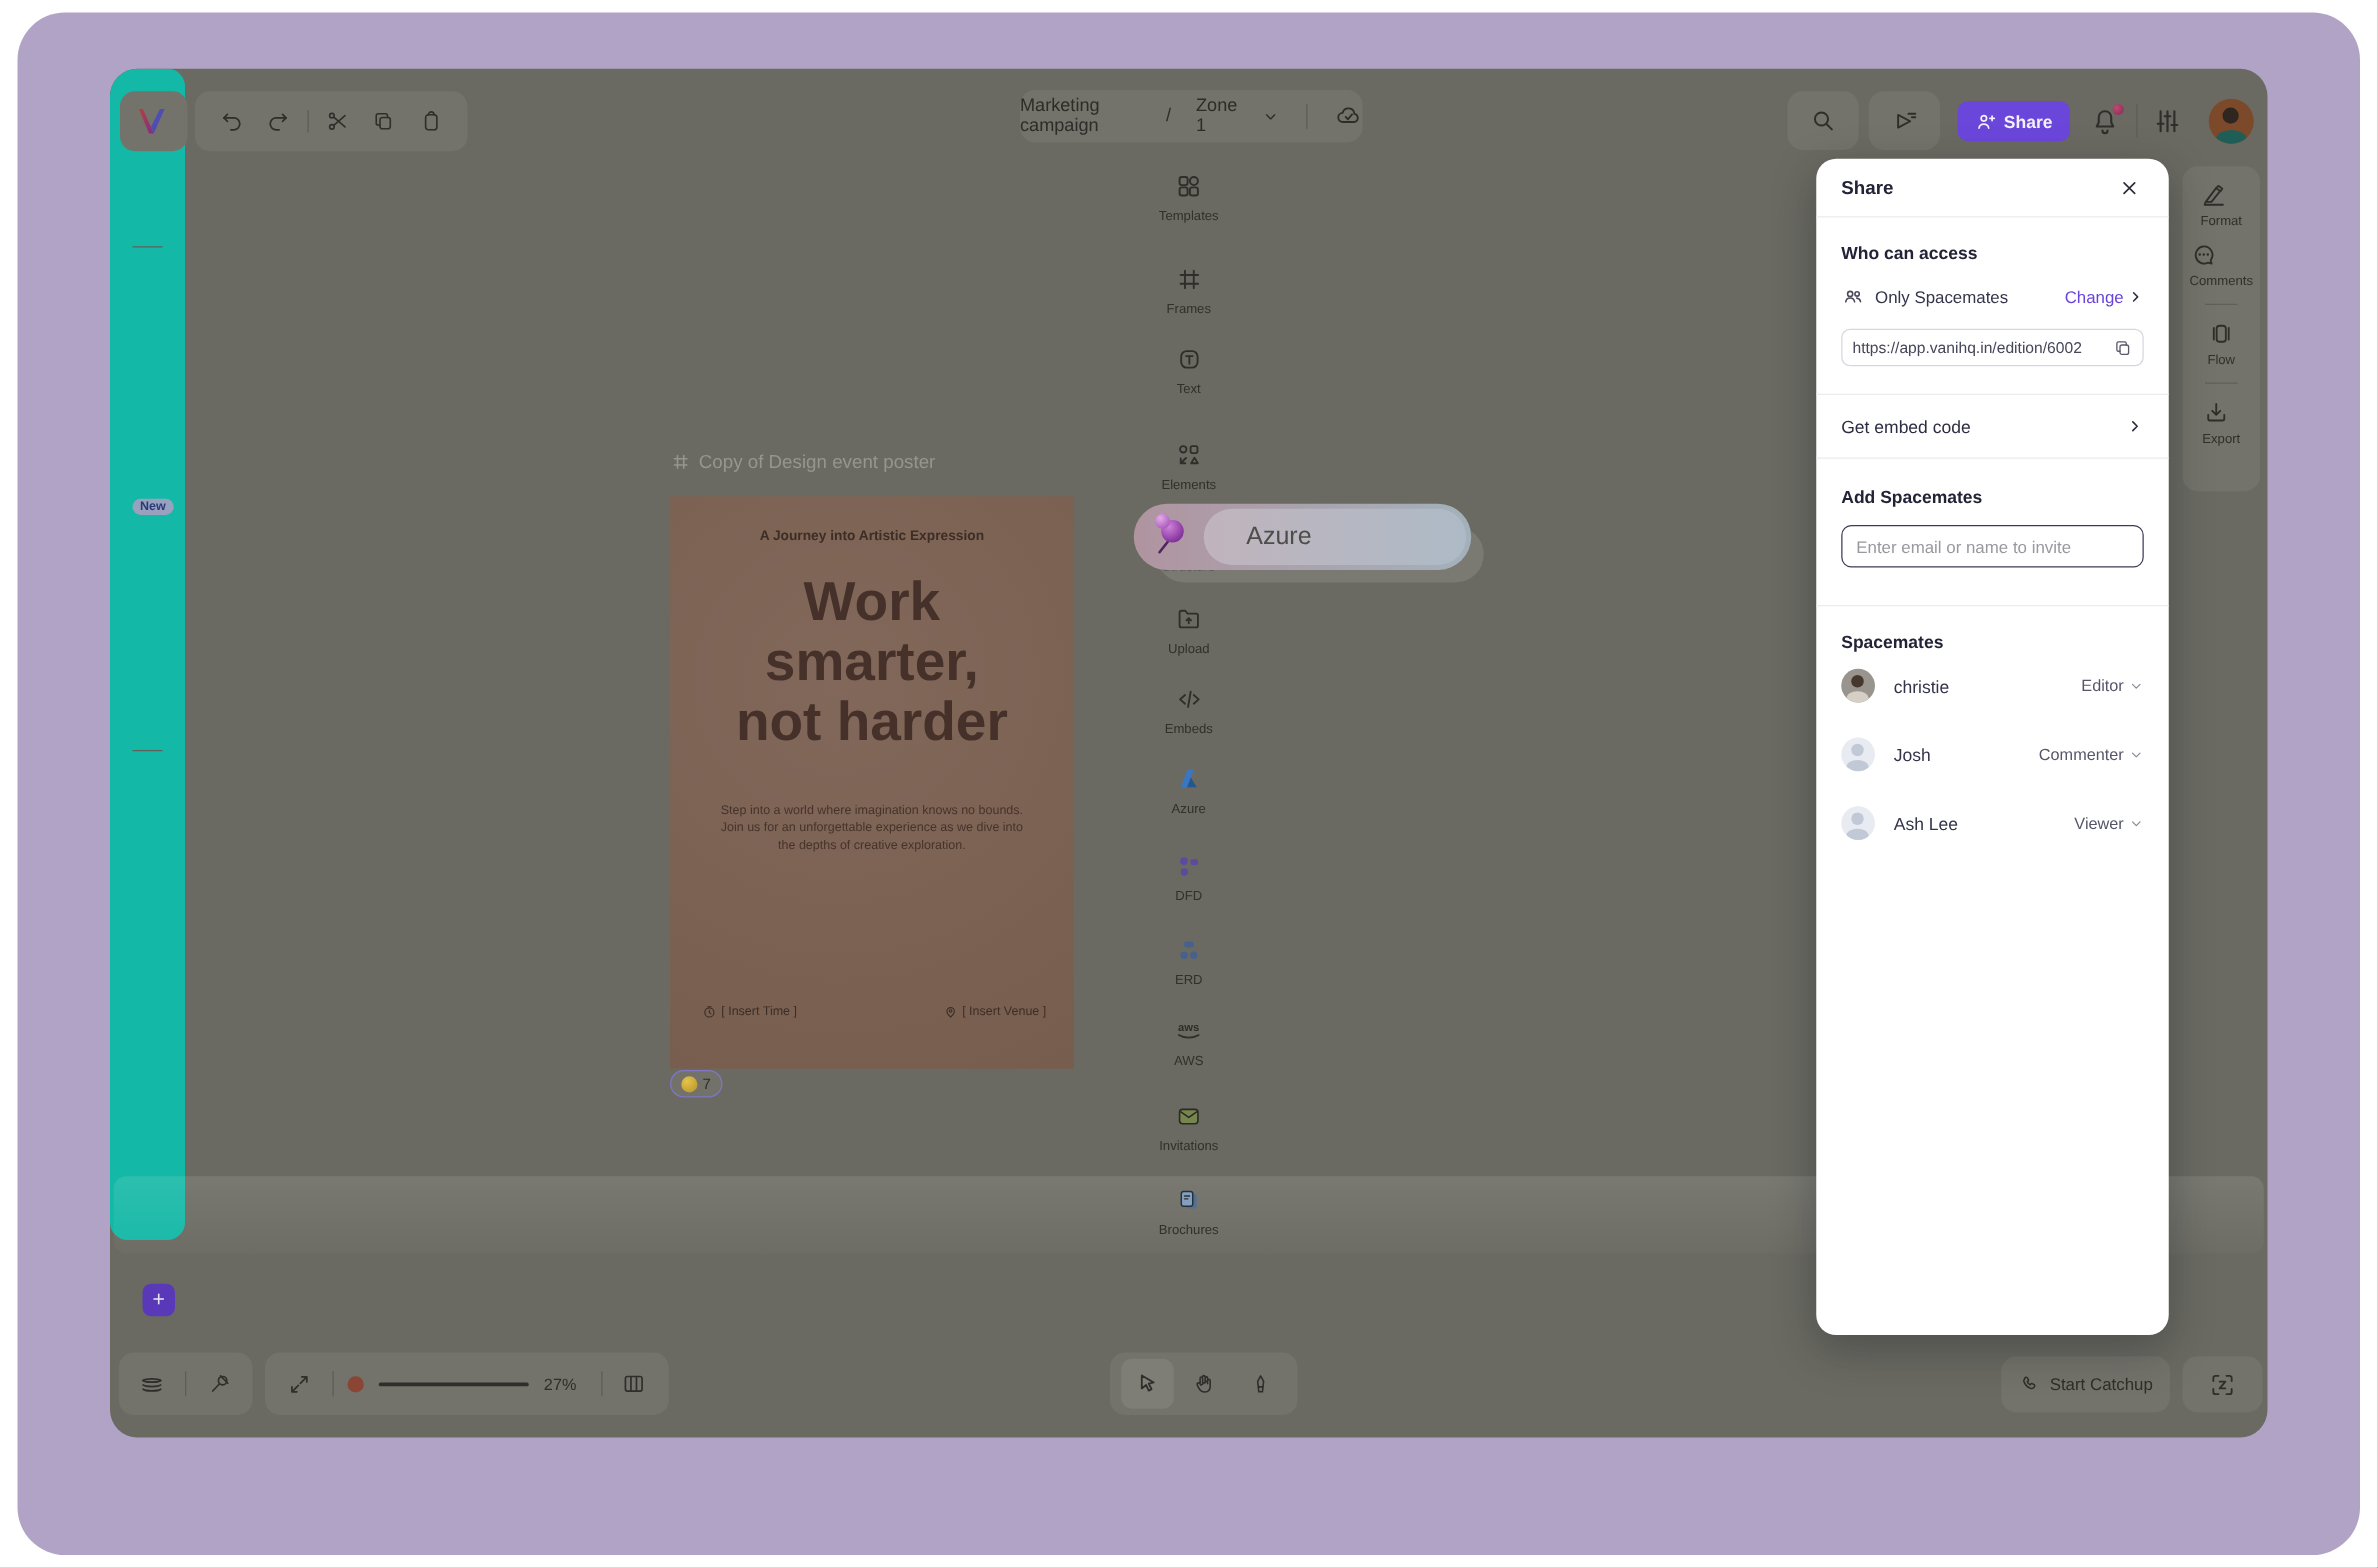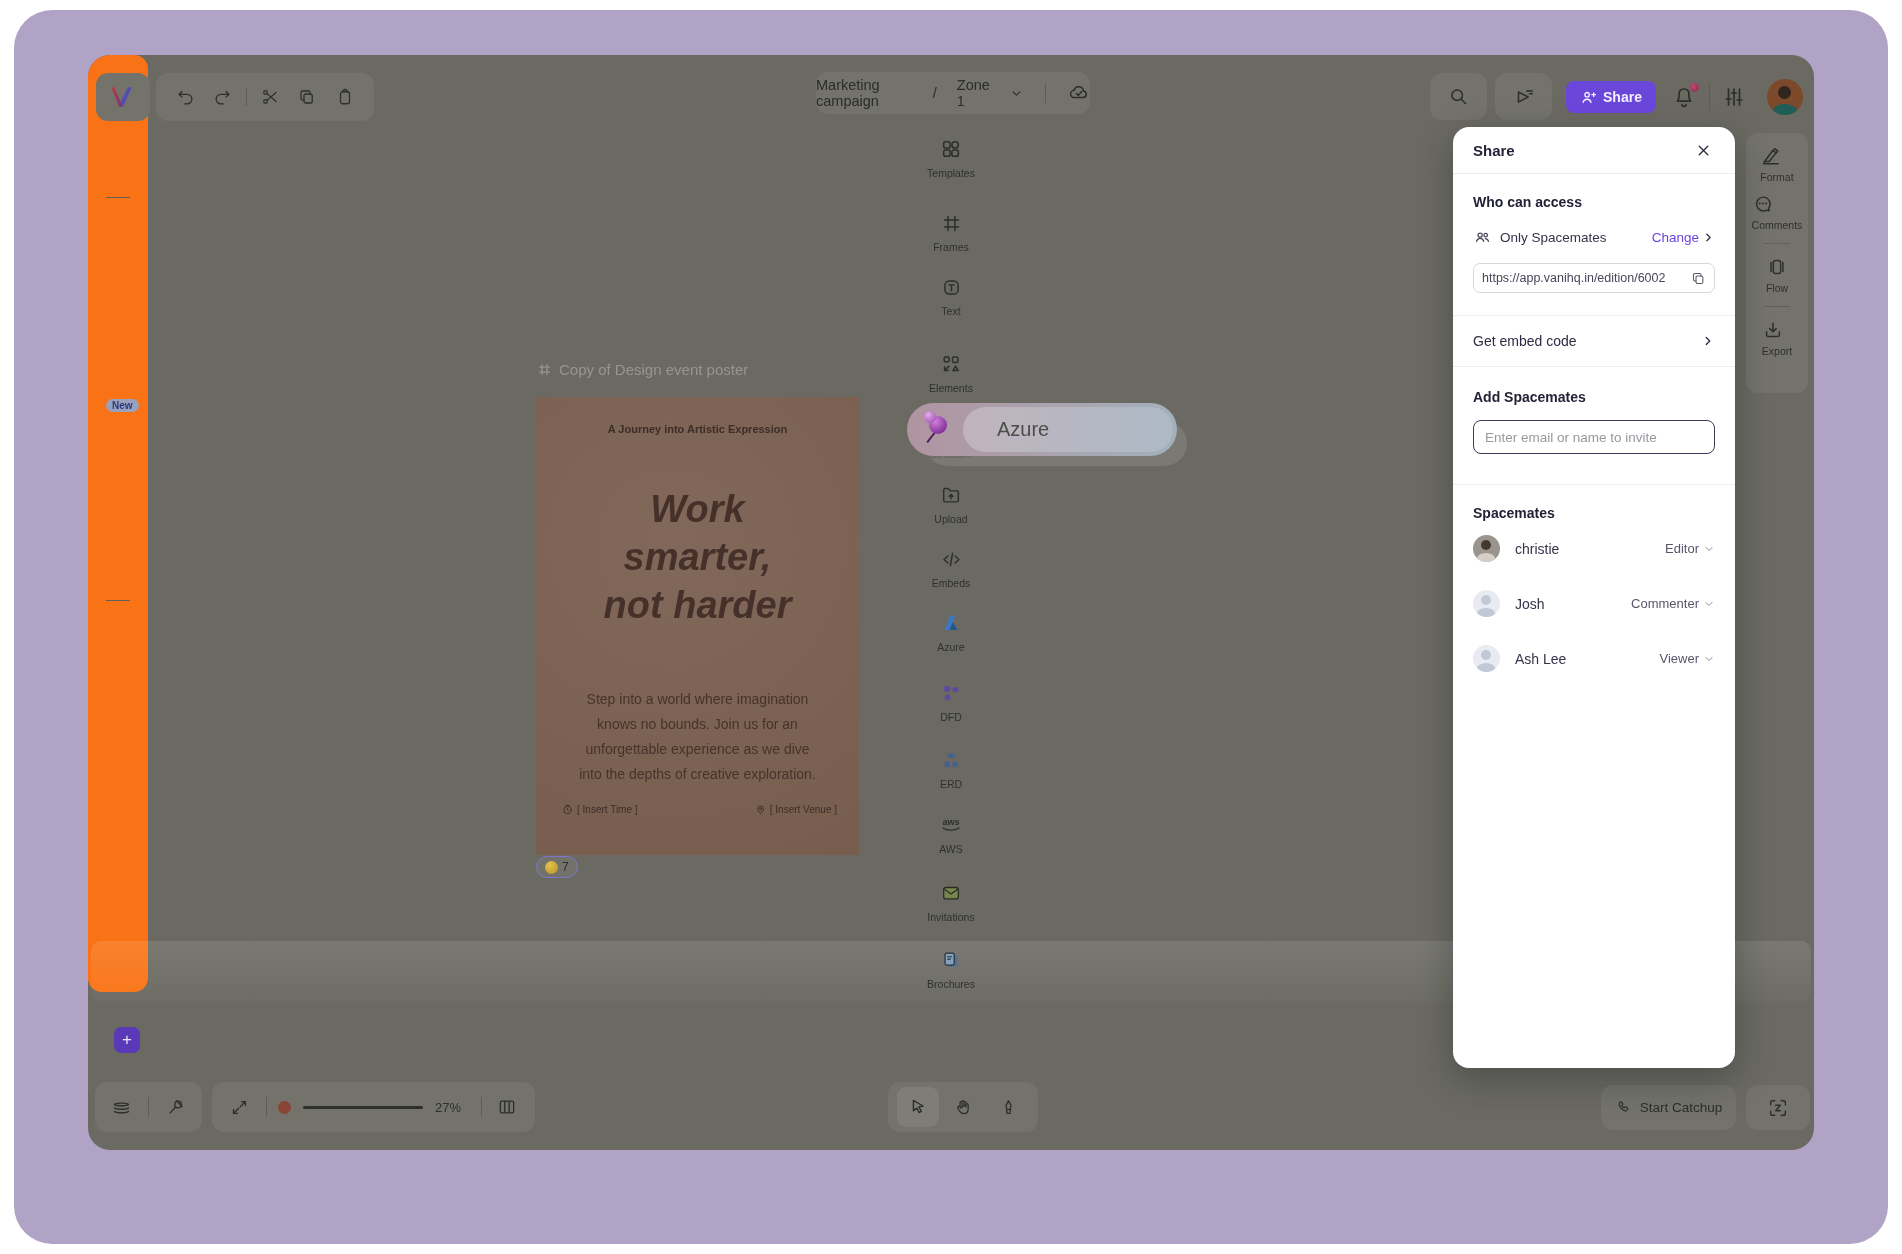--- a/index.html
+++ b/index.html
@@ -26,35 +26,35 @@
   .topbar-sep { position:absolute; left:1621px; top:28px; height:27px; }
   .sliders-wrap { position:absolute; left:1634px; top:30px; width:26px; height:26px; color:#2e2e2a; }
   .avatar { border-radius:50%; position:relative; overflow:hidden; }
   .avatar .head { position:absolute; border-radius:50%; }
   .avatar .body { position:absolute; border-radius:50% 50% 0 0; }
   .avatar-top { position:absolute; left:1679px; top:24px; width:36px; height:36px; background:#7c4a2a; }
   .avatar-top .head { width:13px; height:13px; left:11px; top:7px; background:#2f2620; }
   .avatar-top .body { width:24px; height:14px; left:6px; bottom:-3px; background:#1f5e56; }
 
   
-  .sidebar { left:9px; top:78px; width:60px; height:937px; background:#f97316; border-radius:14px;padding-left:20px; }
+  .sidebar { left:9px; top:78px; width:60px; height:937px; background:#14b8a6; border-radius:14px;padding-left:20px; }
   .side-item { position:absolute; left:0; width:100%; text-align:center; color:#30302c; }
   .side-item .ic { display:flex; justify-content:center; height:24px; align-items:center; }
   .side-item .lbl { font-size:10.5px; margin-top:6px; }
   .side-sep { position:absolute; left:18px; width:24px; height:1px; background:#60605a; }
   .badge-new { position:absolute; left:18px; font-size:10px; font-weight:bold; color:#2b3a78; background:#98a1bd; border-radius:7px; padding:1px 6px; }
   .side-highlight { position:absolute; left:3px; right:3px; top:886px; height:62px; background:linear-gradient(180deg, rgba(255,255,255,0.10), rgba(255,255,255,0.02)); border-radius:10px; }
   .plus-btn { position:absolute; left:17px; top:897px; width:26px; height:26px; background:#5a39b8; border:none; border-radius:7px; color:#e8e2f6; font-size:17px; line-height:24px; }
 
   
   .frame-label { position:absolute; left:449px; top:306px; display:flex; gap:7px; align-items:center; color:#96968f; font-size:15px; }
   .poster { position:absolute; left:448px; top:342px; width:323px; height:458px; background:radial-gradient(circle at 42% 32%, #82685a, #765d4d); color:#42302a; text-align:center; }
   .poster .kicker { margin-top:26px; font-size:11px; font-weight:bold; color:#3d2d27; }
-  .poster .big { font-size:38px; font-weight:bold; line-height:48px; margin-top:50px; color:#45312a;font-style:italic; }
-  .poster .body-txt { margin:58px auto 0; width:248px; font-size:14px; line-height:25px; color:#46332b; }
+  .poster .big { font-size:44px; font-weight:bold; line-height:48px; margin-top:23px; color:#45312a; }
+  .poster .body-txt { margin:40px auto 0; width:248px; font-size:10px; line-height:14px; color:#46332b; }
   .poster .meta-row { position:absolute; left:26px; right:22px; bottom:40px; display:flex; justify-content:space-between; font-size:10px; color:#3d2d27; }
   .poster .meta { display:flex; align-items:center; gap:4px; }
   .reaction { position:absolute; left:448px; top:801px; height:22px; padding:0 8px; border:1.5px solid #7f77c6; border-radius:11px; display:flex; align-items:center; gap:4px; color:#2e2e2a; font-size:12px; background:rgba(255,255,255,0.06); }
   .emoji-face { width:13px; height:13px; border-radius:50%; background:radial-gradient(circle at 35% 30%, #e4c449, #b5912c); }
 
   .review-pill { position:absolute; left:819px; top:348px; width:270px; height:53px; border-radius:27px; background:linear-gradient(90deg, #b094a0, #a3b1bb); box-shadow:14px 14px 0 -4px rgba(134,134,128,0.55); }
   .review-inner { position:absolute; left:56px; top:4px; right:4px; bottom:4px; border-radius:23px; background:linear-gradient(90deg, #c0b4bd, #adbac6); display:flex; align-items:center; }
   .review-inner span { margin-left:34px; font-size:20px; color:#4d4d49; }
   .pushpin { position:absolute; left:12px; top:6px; width:36px; height:42px; }
   .pushpin .ball { position:absolute; width:18px; height:18px; border-radius:50%; background:radial-gradient(circle at 35% 30%, #cf82db, #84339a 72%); left:10px; top:7px; }

